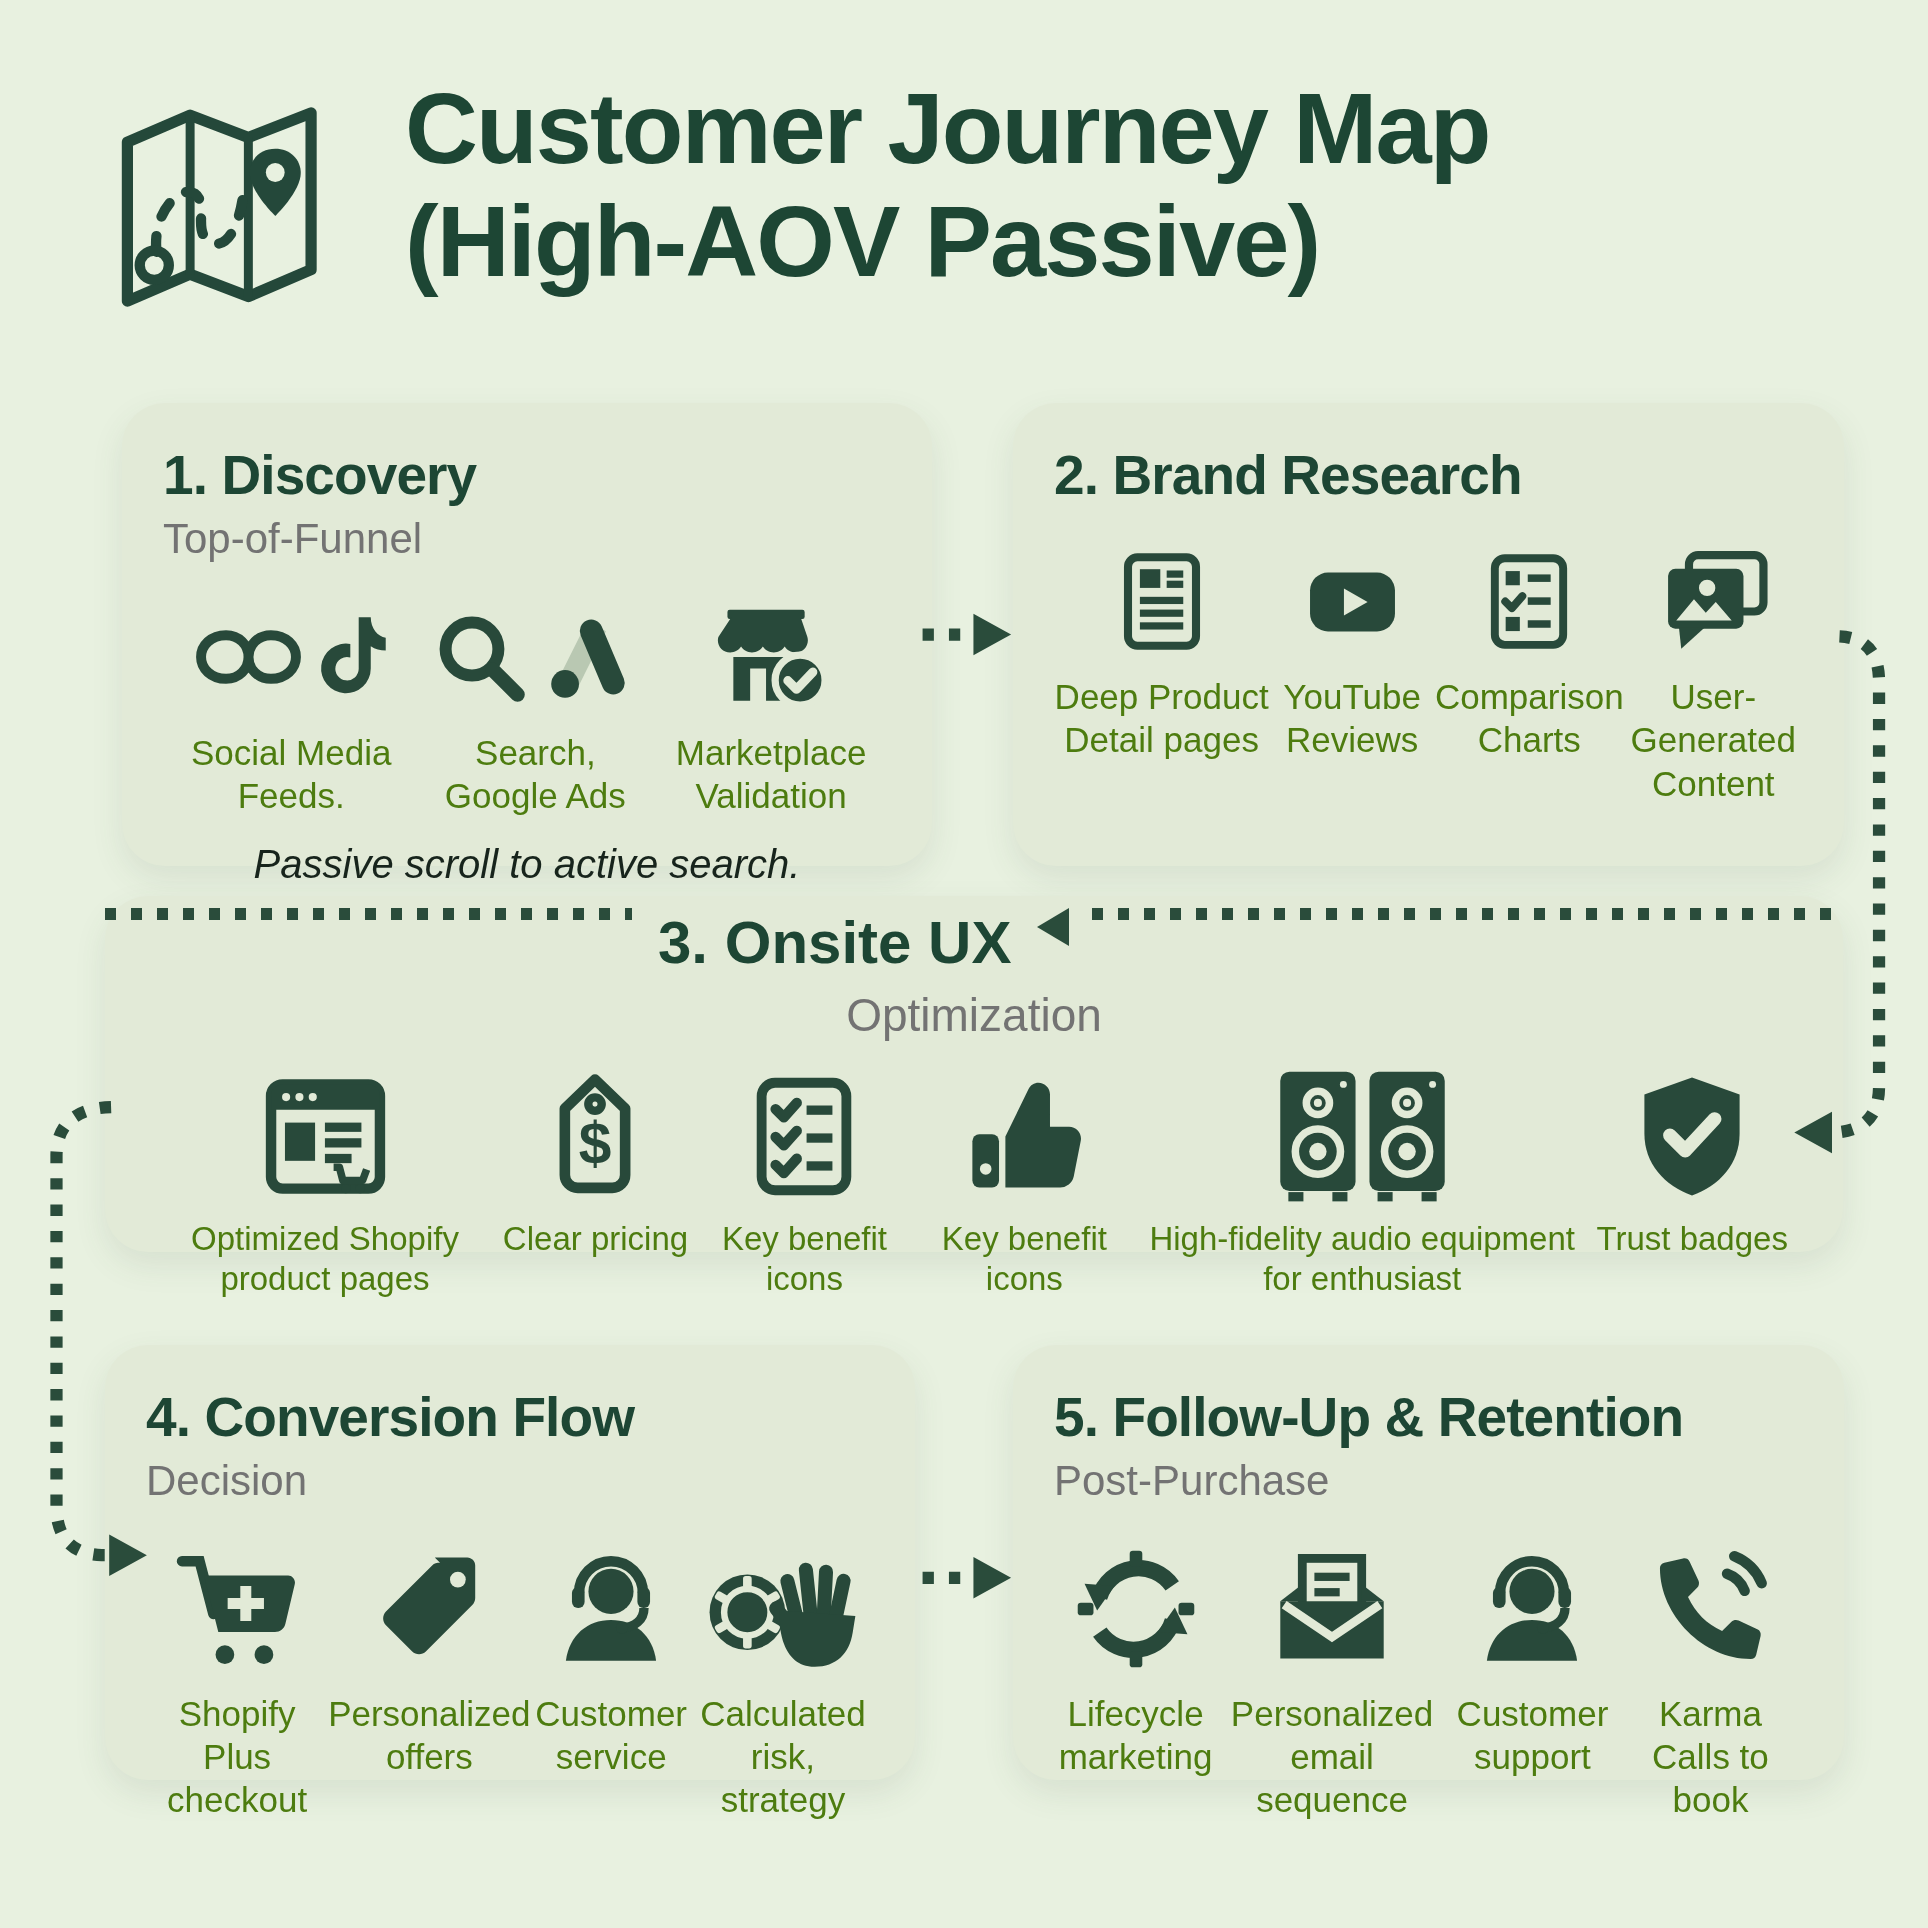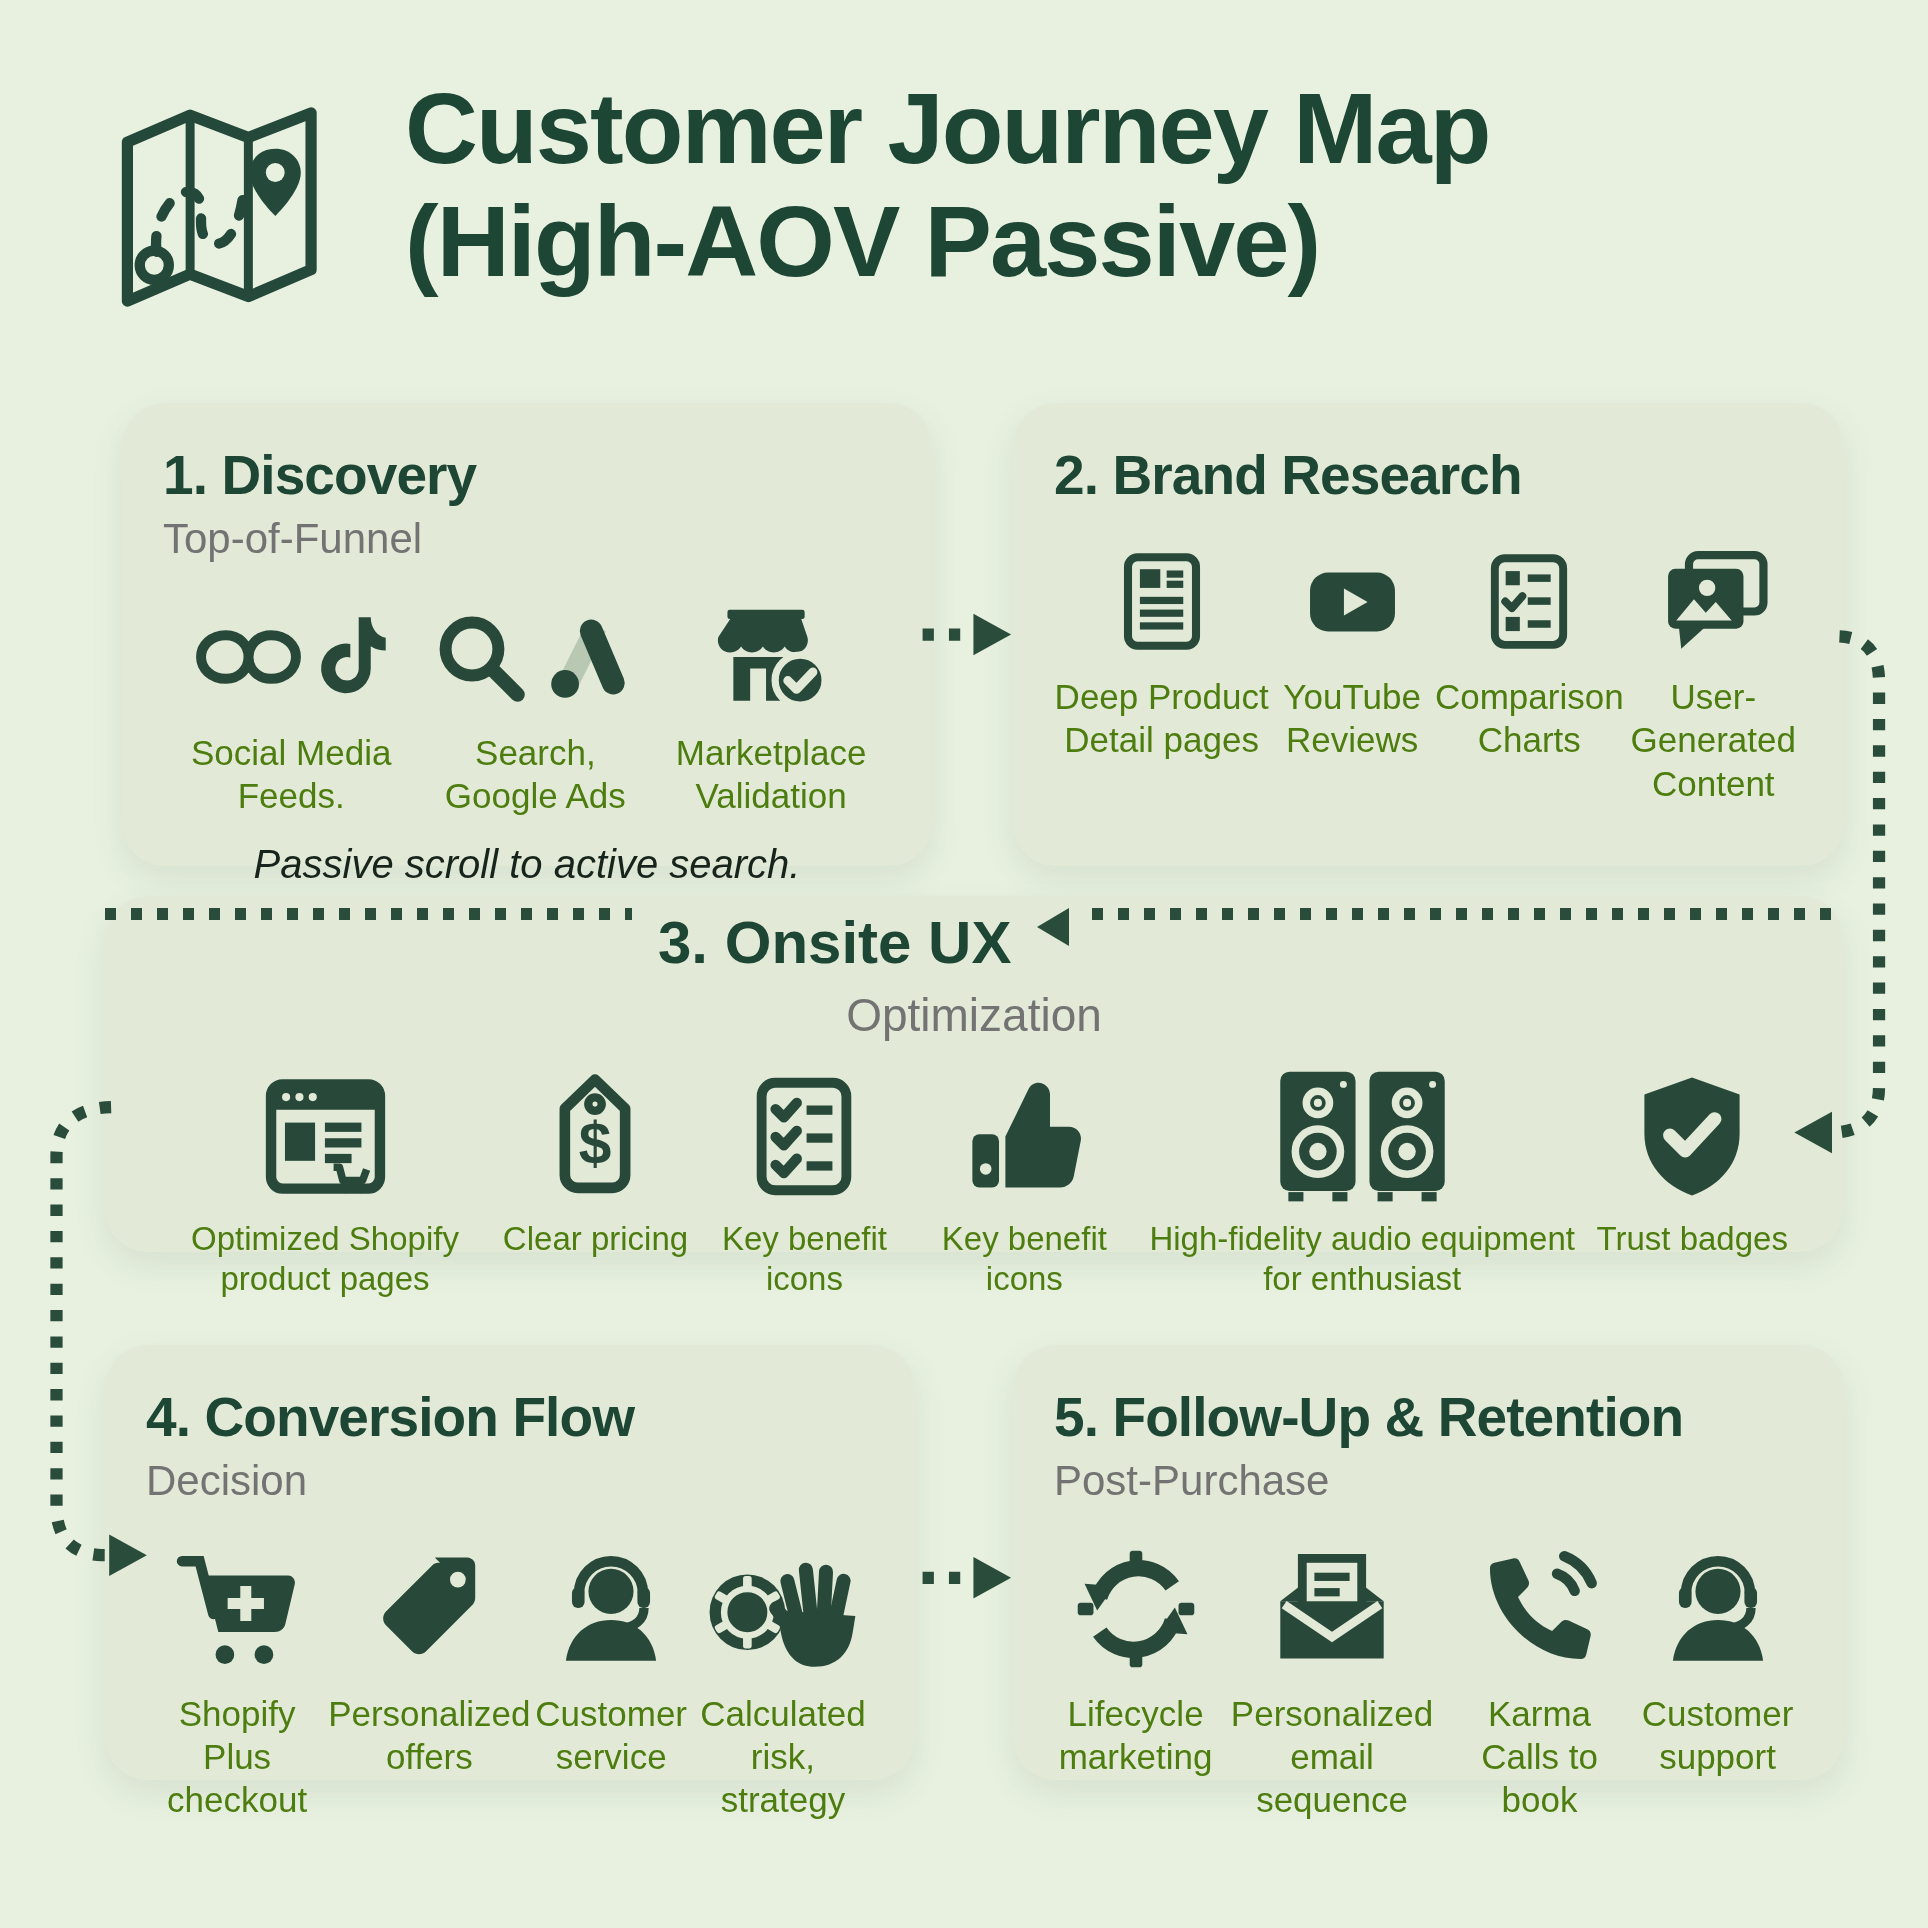--- a/index.html
+++ b/index.html
@@ -375,40 +375,40 @@
             <polygon points="21.4,10.6 17.4,7.5 17.4,10.6" fill="currentColor"></polygon>
             <path d="M2.6 10.6h18.8V21H2.6z" fill="currentColor"></path>
             <path d="M3.3 11.2 12 17.1l8.7-5.9" fill="none" stroke="#e2ead7" stroke-width="1.6"></path>
           </svg>
         </div>
         <div class="label" style="max-width:292px">Personalized email sequence</div>
       </div>
       <div class="item">
         <div class="icons h140">
           <svg class="ic" width="132" height="132" viewBox="0 0 24 24">
-            <path fill="currentColor" d="M7.1 2.8c.5-.1 1 .1 1.2.6l1.6 3.4c.2.4.1 1-.2 1.3L8 9.8c1.4 2.9 3.3 4.8 6.2 6.2l1.7-1.7c.3-.3.9-.4 1.3-.2l3.4 1.6c.5.2.7.7.6 1.2l-.8 3.4c-.1.5-.5.8-1 .8C10.8 21.1 2.9 13.2 2.9 4.6c0-.5.3-.9.8-1z"></path>
-            <path d="M15.1 5.6a5.3 5.3 0 0 1 3.2 3.1" fill="none" stroke="currentColor" stroke-width="1.9" stroke-linecap="round"></path>
-            <path d="M16.4 2.4a9 9 0 0 1 5 4.9" fill="none" stroke="currentColor" stroke-width="1.9" stroke-linecap="round"></path>
-          </svg>
-        </div>
-        <div class="label" style="max-width:235px">Karma Calls to book</div>
-      </div>
-      <div class="item">
-        <div class="icons h140">
-          <svg class="ic" width="132" height="132" viewBox="0 0 24 24">
             <circle cx="12" cy="8.8" r="4.1" fill="currentColor"></circle>
             <path fill="currentColor" d="M3.8 21.4c.6-4.6 3.9-7.4 8.2-7.4s7.6 2.8 8.2 7.4z"></path>
             <path d="M6.2 9.1a5.8 5.8 0 0 1 11.6 0" fill="none" stroke="currentColor" stroke-width="1.9"></path>
             <rect x="4.9" y="8" width="2.3" height="3.8" rx="1.1" fill="currentColor"></rect>
             <rect x="16.8" y="8" width="2.3" height="3.8" rx="1.1" fill="currentColor"></rect>
             <path d="M18 11.8c0 2.2-1.8 3.5-3.7 3.6" fill="none" stroke="currentColor" stroke-width="1.7"></path>
             <circle cx="14" cy="15.4" r="1.1" fill="currentColor"></circle>
           </svg>
         </div>
         <div class="label" style="max-width:217px">Customer support</div>
+      </div>
+      <div class="item">
+        <div class="icons h140">
+          <svg class="ic" width="132" height="132" viewBox="0 0 24 24">
+            <path fill="currentColor" d="M7.1 2.8c.5-.1 1 .1 1.2.6l1.6 3.4c.2.4.1 1-.2 1.3L8 9.8c1.4 2.9 3.3 4.8 6.2 6.2l1.7-1.7c.3-.3.9-.4 1.3-.2l3.4 1.6c.5.2.7.7.6 1.2l-.8 3.4c-.1.5-.5.8-1 .8C10.8 21.1 2.9 13.2 2.9 4.6c0-.5.3-.9.8-1z"></path>
+            <path d="M15.1 5.6a5.3 5.3 0 0 1 3.2 3.1" fill="none" stroke="currentColor" stroke-width="1.9" stroke-linecap="round"></path>
+            <path d="M16.4 2.4a9 9 0 0 1 5 4.9" fill="none" stroke="currentColor" stroke-width="1.9" stroke-linecap="round"></path>
+          </svg>
+        </div>
+        <div class="label" style="max-width:235px">Karma Calls to book</div>
       </div>
     </div>
   </section>
 
   <svg id="connectors" width="1928" height="1928" viewBox="0 0 2048 2048">
     <g stroke="#2a4c3b" stroke-width="13" fill="none" stroke-dasharray="12 16">
       <path d="M980 674 H1036"></path>
       <path d="M1954 676 Q1996 678 1996 724 V1154 Q1996 1200 1950 1203 H1944"></path>
       <path d="M118 1176 Q60 1178 60 1228 V1600 Q60 1650 108 1652 H114"></path>
       <path d="M980 1676 H1036"></path>

